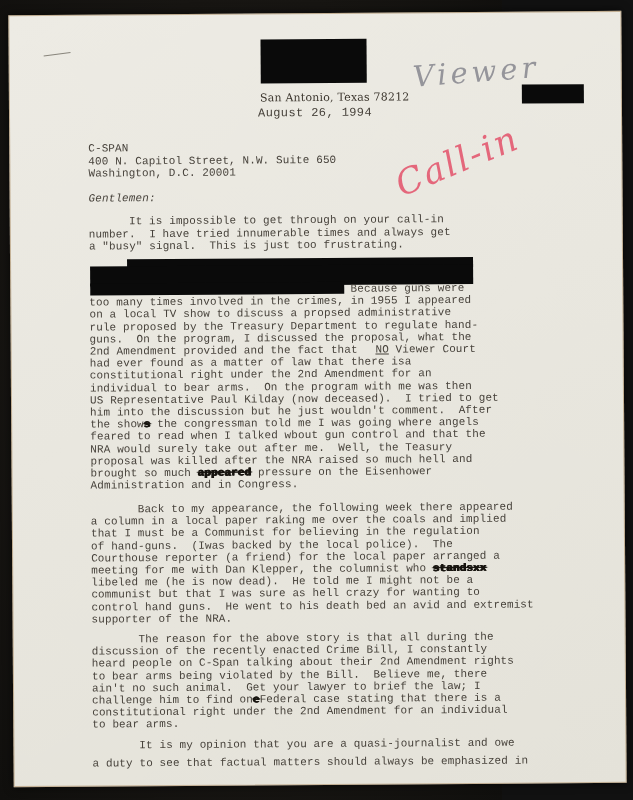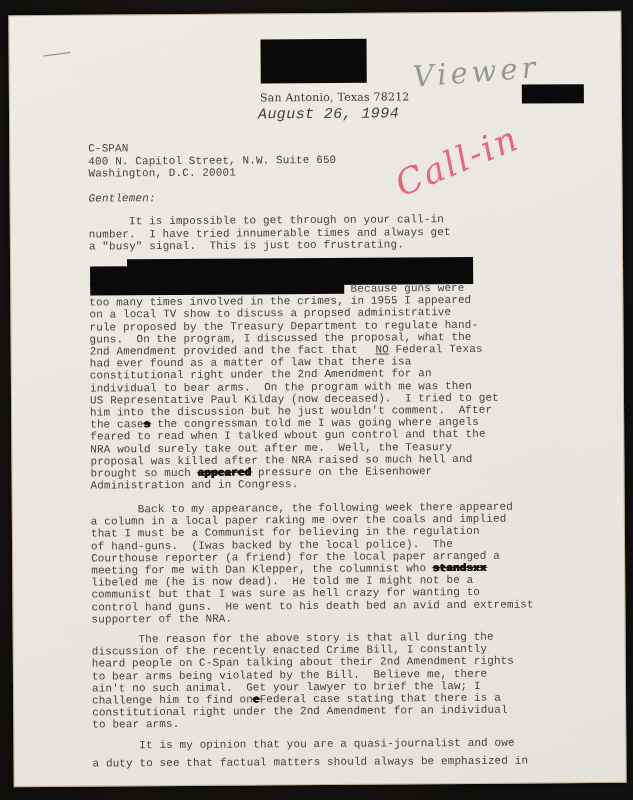--- a/index.html
+++ b/index.html
@@ -18,21 +18,21 @@
   .p1{top:200px;} .p1 .tl{line-height:12.5px;}
   .p2{top:269px;} .p3{top:488px;} .p4{top:618px;}
   .p2 .tl,.p3 .tl,.p4 .tl{line-height:12.2px;}
   .p5{top:722px;} .p5 .tl{line-height:17.5px;}
   .recipient{position:absolute;left:78px;top:127px;}
   .recipient .tl{line-height:12.6px;}
   .salutation{position:absolute;left:78px;top:177px;font-style:italic;}
   .city{position:absolute;left:250px;top:77px;font-family:"DejaVu Serif","Liberation Serif",serif;
         font-size:11px;color:#3a342c;letter-spacing:0.2px;white-space:pre;}
   .dateline{position:absolute;left:248px;top:92px;font-family:"Liberation Mono","DejaVu Sans Mono",monospace;
-        font-size:15px;color:#46413a;letter-spacing:0.4px;white-space:pre;font-style:italic;}
+        font-size:12px;color:#46413a;letter-spacing:0.4px;white-space:pre;}
   .viewer{position:absolute;left:403px;top:42px;font-family:"DejaVu Serif",serif;
         font-style:italic;font-size:29px;color:#8e8e95;letter-spacing:4px;
         transform:rotate(-4deg);opacity:0.92;}
   .callin{position:absolute;left:382px;top:128px;font-family:"DejaVu Serif",serif;
         font-style:italic;font-size:35px;color:#e45a71;letter-spacing:2px;
         transform:rotate(-22deg);opacity:0.9;}
   .u{text-decoration:underline;margin-left:11px;}
   .xout{font-weight:bold;text-decoration:line-through;color:#17140f;
         text-shadow:0.6px 0 0 #17140f,-0.6px 0 0 #17140f;}
   .redact-letterhead{left:251px;top:25px;width:106px;height:44px;}
@@ -77,27 +77,27 @@
     <div class="redact redact-bar-top"></div>
     <div class="redact redact-bar-main"></div>
     <div class="redact redact-bar-low"></div>
 
     <div class="para p2">
       <div class="tl">                                       Because guns were</div>
       <div class="tl">too many times involved in the crimes, in 1955 I appeared</div>
       <div class="tl">on a local TV show to discuss a propsed administrative</div>
       <div class="tl">rule proposed by the Treasury Department to regulate hand-</div>
       <div class="tl">guns.  On the program, I discussed the proposal, what the</div>
-      <div class="tl"><span>2nd Amendment provided and the fact that </span><span class="u">NO</span><span> Federal Texas</span></div>
+      <div class="tl"><span>2nd Amendment provided and the fact that </span><span class="u">NO</span><span> Viewer Court</span></div>
       <div class="tl">had ever found as a matter of law that there isa</div>
       <div class="tl">constitutional right under the 2nd Amendment for an</div>
       <div class="tl">individual to bear arms.  On the program with me was then</div>
       <div class="tl">US Representative Paul Kilday (now deceased).  I tried to get</div>
       <div class="tl">him into the discussion but he just wouldn't comment.  After</div>
-      <div class="tl"><span>the case</span><span class="xout">s</span><span> the congressman told me I was going where angels</span></div>
+      <div class="tl"><span>the show</span><span class="xout">s</span><span> the congressman told me I was going where angels</span></div>
       <div class="tl">feared to read when I talked wbout gun control and that the</div>
       <div class="tl">NRA would surely take out after me.  Well, the Teasury</div>
       <div class="tl">proposal was killed after the NRA raised so much hell and</div>
       <div class="tl"><span>brought so much </span><span class="xout">appeared</span><span> pressure on the Eisenhower</span></div>
       <div class="tl">Administration and in Congress.</div>
     </div>
 
     <div class="para p3">
       <div class="tl">       Back to my appearance, the following week there appeared</div>
       <div class="tl">a column in a local paper raking me over the coals and implied</div>

